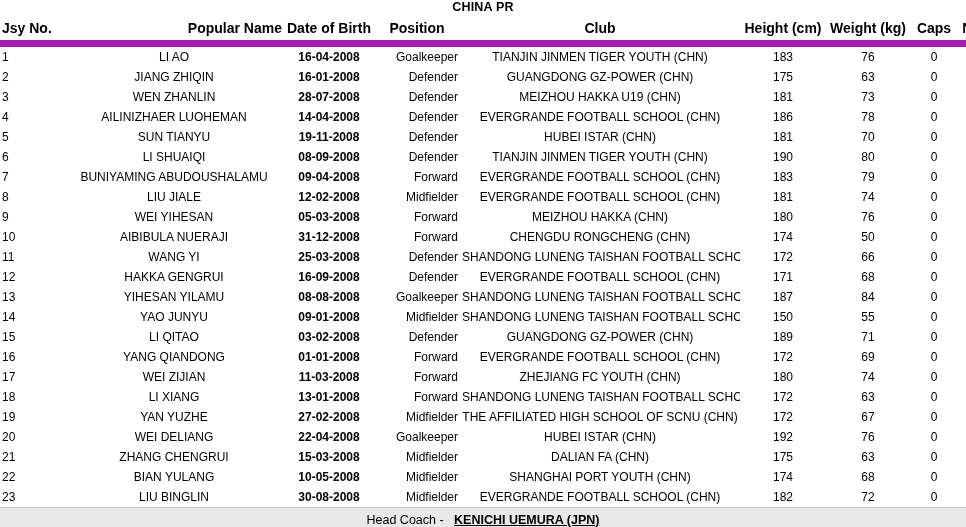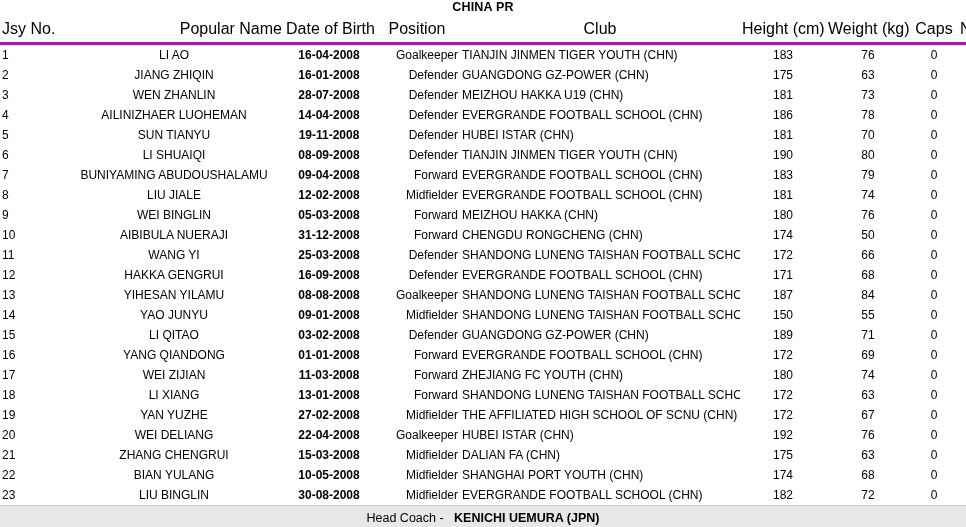--- a/index.html
+++ b/index.html
@@ -28,26 +28,26 @@
     font-size: 12.5px;
     padding-bottom: 3px;
     letter-spacing: 0.2px;
   }
   table.roster {
     width: 966px;
     border-collapse: collapse;
     table-layout: fixed;
   }
   table.roster th {
-    font-weight: normal;
-    font-size: 16px;
+    font-weight: bold;
+    font-size: 14px;
     padding: 3px 2px 4px 2px;
     white-space: nowrap;
     overflow: hidden;
-    border-bottom: 3px solid #a21caf;
+    border-bottom: 7px solid #a21caf;
   }
   table.roster td {
     font-size: 12px;
     padding: 3px 2px;
     white-space: nowrap;
     overflow: hidden;
     text-overflow: clip;
   }
   
   col.c-no     { width: 64px; }
@@ -67,36 +67,36 @@
   .th-club   { text-align: center; }
   .th-ht     { text-align: center; }
   .th-wt     { text-align: center; }
   .th-caps   { text-align: center; }
   .th-goals  { text-align: center; }
 
   .td-no     { text-align: left; padding-left: 4px; }
   .td-name   { text-align: center; }
   .td-dob    { text-align: center; font-weight: bold; }
   .td-pos    { text-align: right; }
-  .td-club   { text-align: left; }
+  .td-club   { text-align: center; }
   .td-ht     { text-align: center; }
   .td-wt     { text-align: center; }
   .td-caps   { text-align: center; }
   .td-goals  { text-align: center; }
 
   .footer {
     margin-top: auto;
     background: #e8e8e8;
     border-top: 1px solid #c8c8c8;
     text-align: center;
     padding: 5px 0 6px 0;
     font-size: 12.5px;
   }
   .footer .coach-label { font-weight: normal; }
-  .footer .coach-name { font-weight: bold; }
+  .footer .coach-name { font-weight: bold; text-decoration: underline; }
   .spacer { height: 3px; }
 </style>
 </head>
 <body>
 
 <div class="sheet">
 
   <div class="title-bar">CHINA PR</div>
 
   <table class="roster">
@@ -208,21 +208,21 @@
           <td class="td-dob">12-02-2008</td>
           <td class="td-pos">Midfielder</td>
           <td class="td-club">EVERGRANDE FOOTBALL SCHOOL (CHN)</td>
           <td class="td-ht">181</td>
           <td class="td-wt">74</td>
           <td class="td-caps">0</td>
           <td class="td-goals">0</td>
         </tr>
         <tr>
           <td class="td-no">9</td>
-          <td class="td-name">WEI BINGLIN</td>
+          <td class="td-name">WEI YIHESAN</td>
           <td class="td-dob">05-03-2008</td>
           <td class="td-pos">Forward</td>
           <td class="td-club">MEIZHOU HAKKA (CHN)</td>
           <td class="td-ht">180</td>
           <td class="td-wt">76</td>
           <td class="td-caps">0</td>
           <td class="td-goals">0</td>
         </tr>
         <tr>
           <td class="td-no">10</td>

